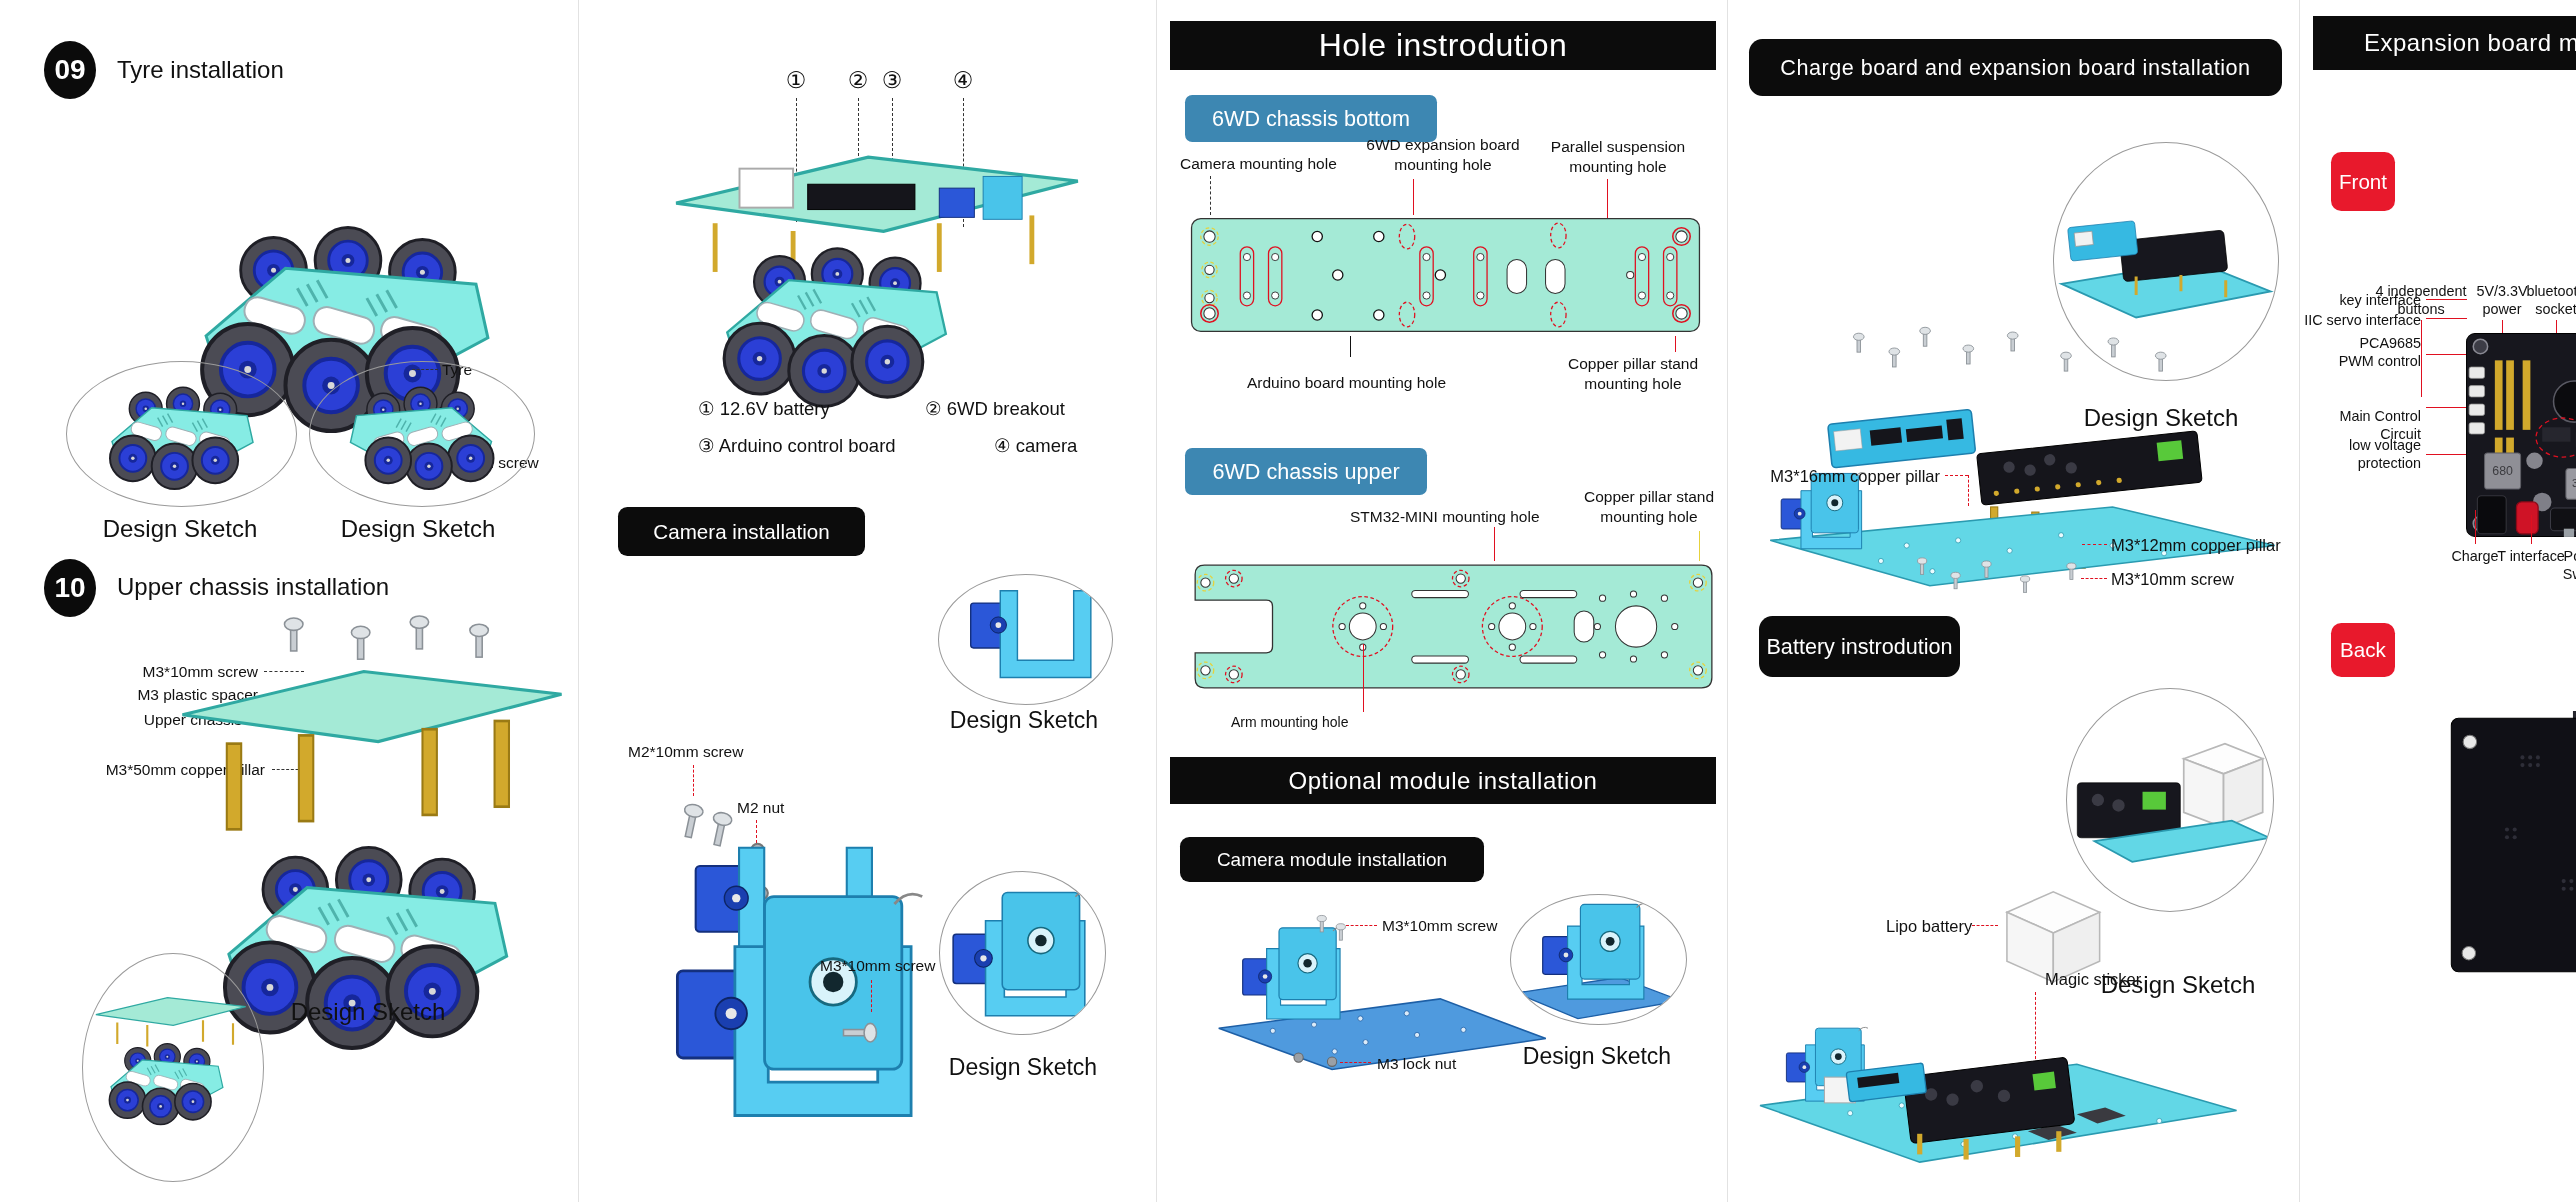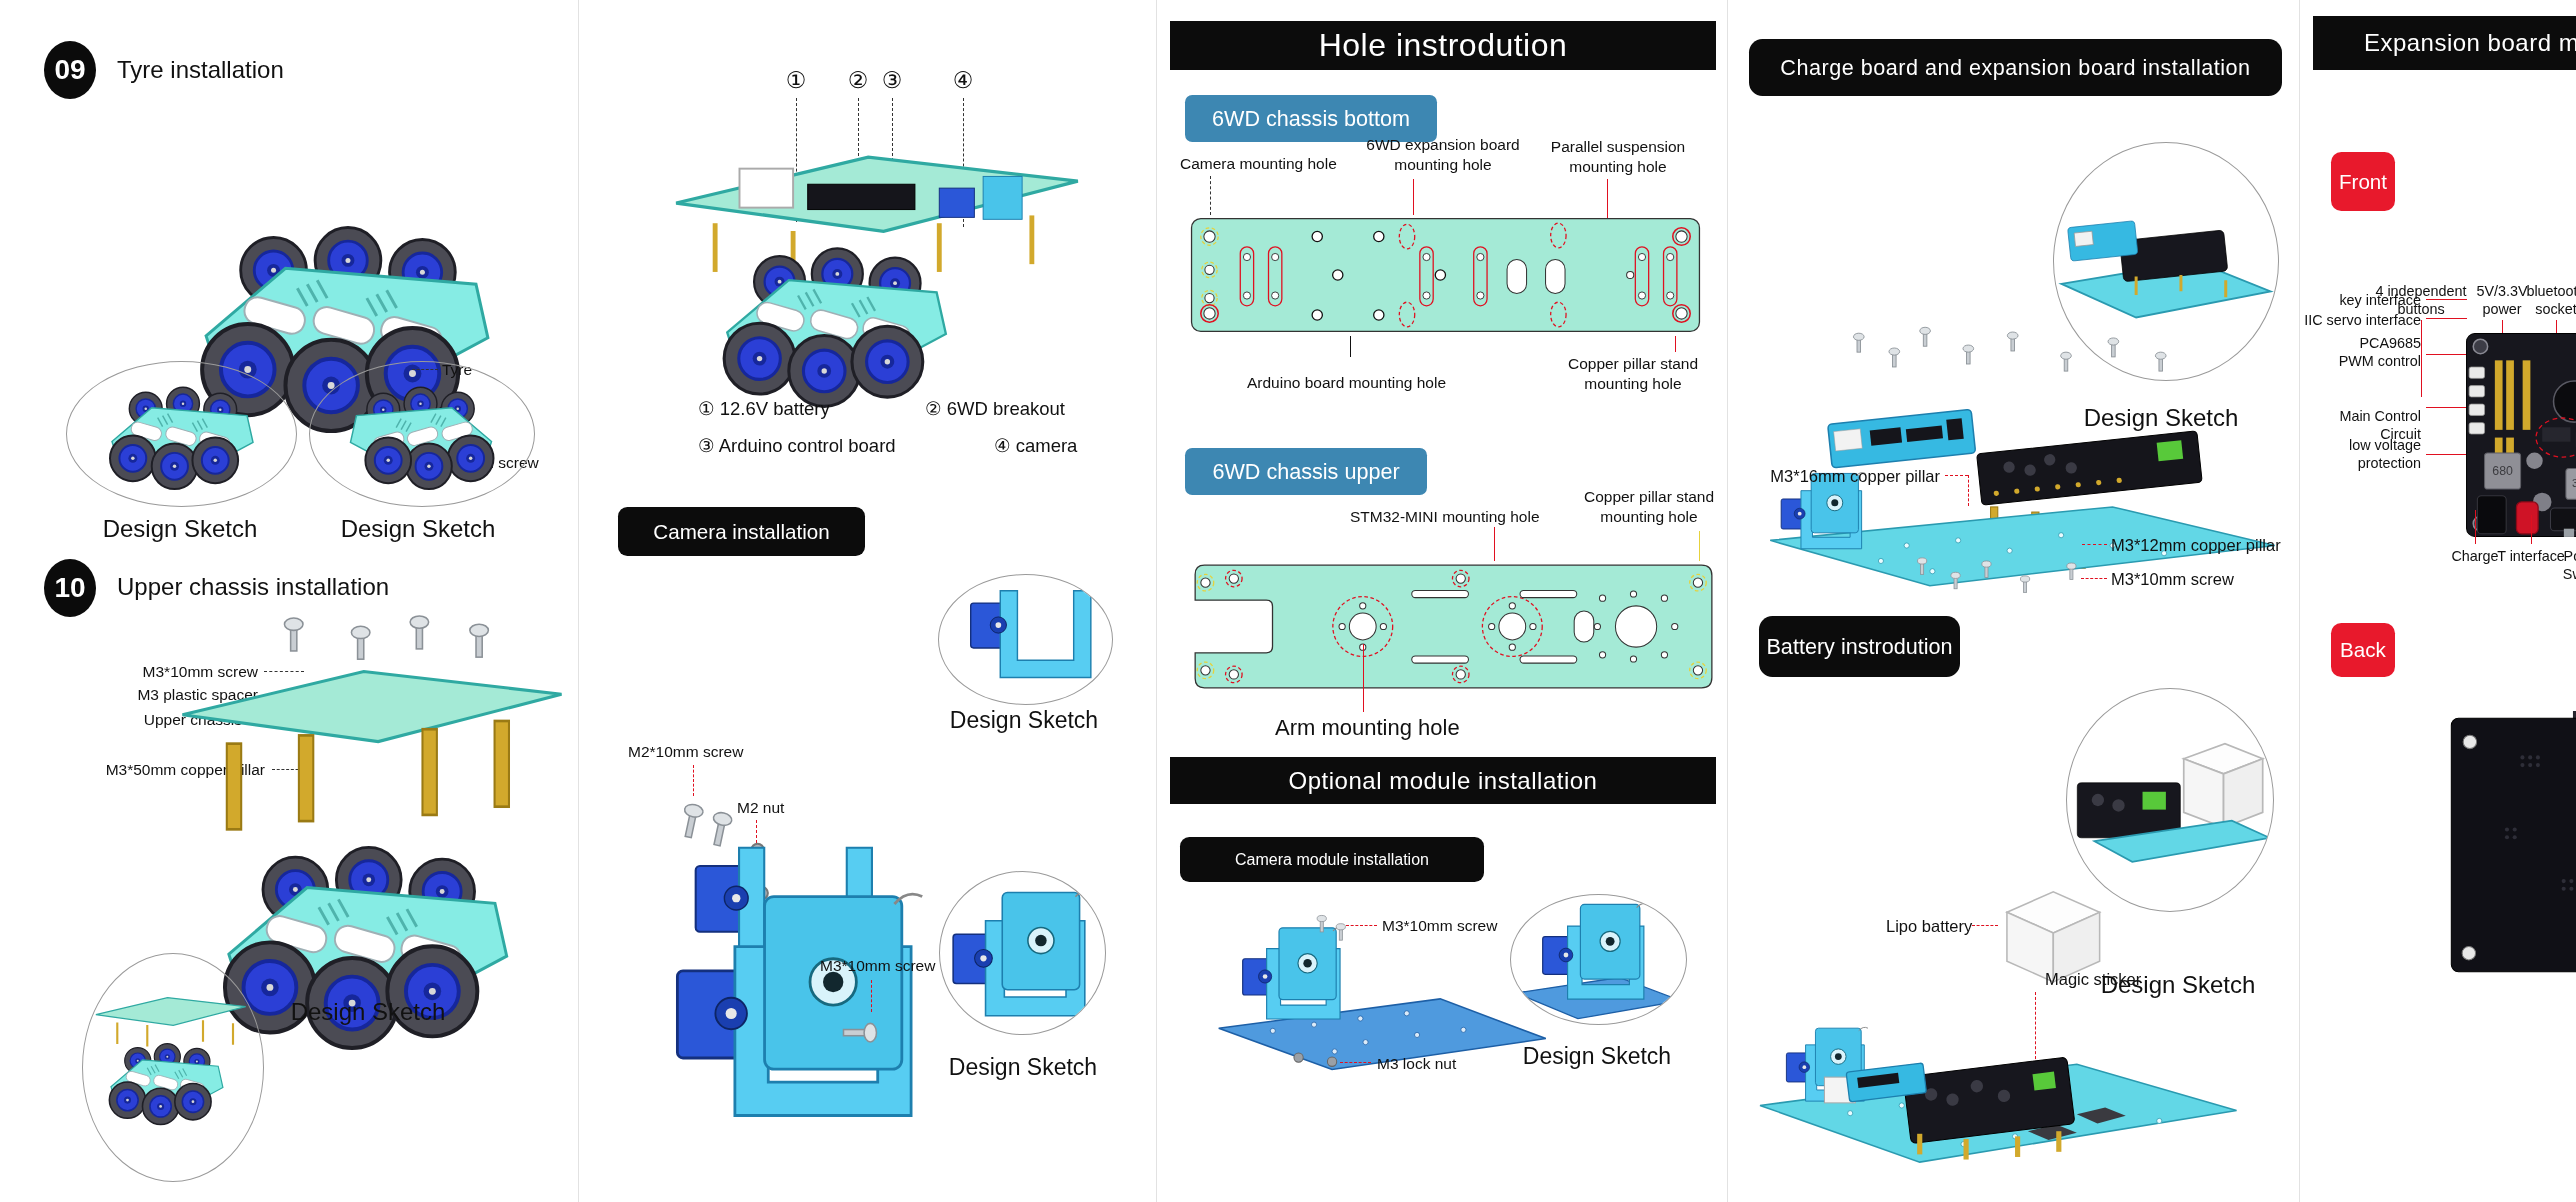--- a/index.html
+++ b/index.html
@@ -7,21 +7,21 @@
   .bar{position:absolute;background:#0c0c0c;color:#fff;display:flex;align-items:center;justify-content:center;font-size:32px;letter-spacing:0.5px;}
   .rnd{border-radius:13.4px;}
   .tagblue{position:absolute;background:#3d87b2;color:#fff;display:flex;align-items:center;justify-content:center;font-size:21.6px;border-radius:7.2px;}
   .tagblack{position:absolute;background:#0c0c0c;color:#fff;display:flex;align-items:center;justify-content:center;font-size:20.6px;border-radius:9.3px;}
   .tagred{position:absolute;background:#e8192c;color:#fff;display:flex;align-items:center;justify-content:center;font-size:20.6px;border-radius:8.2px;}
   .badge{position:absolute;background:#0b0b0b;color:#fff;border-radius:50%;display:flex;align-items:center;justify-content:center;font-size:28px;font-weight:700;width:52px;height:58px;}
   .title{position:absolute;font-size:24px;color:#111;white-space:nowrap;}
   .lbl{position:absolute;font-size:15.5px;line-height:1.28;color:#111;white-space:pre-line;}
   .lbl.c{transform:translateX(-50%);text-align:center;}
   .lbl.r{transform:translateX(-100%);text-align:right;}
-  .f28{font-size:14.4px;} .f32{font-size:16.5px;} .f34{font-size:22px;margin-left:44px;} .f36{font-size:18.5px;text-align:right;}
+  .f28{font-size:14.4px;} .f32{font-size:16.5px;} .f34{font-size:14px;} .f36{font-size:18.5px;text-align:right;}
   .cap{position:absolute;font-size:24px;color:#111;transform:translateX(-50%);white-space:nowrap;}
   .num{position:absolute;font-size:23px;transform:translateX(-50%);}
   .circle{position:absolute;border:1px solid #9a9a9a;border-radius:50%;overflow:hidden;}
   .dh{position:absolute;border-top:1.5px dashed #333;}
   .dv{position:absolute;border-left:1.5px dashed #333;}
   .dh.red{border-top:1.5px dashed #e01020;} .dv.red{border-left:1.5px dashed #e01020;}
   .sh{position:absolute;border-top:1.5px solid #e01020;} .sv{position:absolute;border-left:1.5px solid #e01020;} .sv.y{border-color:#e6d23c;} .sv.k{border-color:#111;}
   .divider{position:absolute;top:0;bottom:0;width:1px;background:#e2e2e2;}
   svg{position:absolute;overflow:visible;}
 </style>
@@ -359,21 +359,21 @@
           <circle cx="860" cy="188" r="6"></circle>
           <circle cx="920" cy="180" r="6"></circle>
       <circle cx="790" cy="125" r="6"></circle>
           <circle cx="940" cy="125" r="6"></circle>
     </g>
   </svg>
   <div class="sv" style="left:1363px;top:644px;height:68px"></div>
   <div class="lbl f34" style="left:1231px;top:714px">Arm mounting hole</div>
 
   <div class="bar" style="left:1170px;top:757px;width:546px;height:47px;font-size:24px">Optional module installation</div>
-  <div class="tagblack" style="left:1180px;top:837px;width:304px;height:45px;font-size:16px">Camera module installation</div>
+  <div class="tagblack" style="left:1180px;top:837px;width:304px;height:45px;font-size:19px">Camera module installation</div>
 
   <svg style="left:1211px;top:907px;width:340px;height:191px" viewBox="0 0 660 370">
     <polygon points="15,235 445,178 650,255 235,315" fill="#4f9ade" stroke="#1d5fa6" stroke-width="3"></polygon>
     <g fill="#dcebf8" stroke="#1d5fa6" stroke-width="1.5">
       <circle cx="120" cy="240" r="5"></circle>
           <circle cx="200" cy="228" r="5"></circle>
           <circle cx="290" cy="216" r="5"></circle>
           <circle cx="380" cy="206" r="5"></circle>
       <circle cx="300" cy="262" r="5"></circle>
           <circle cx="400" cy="248" r="5"></circle>

